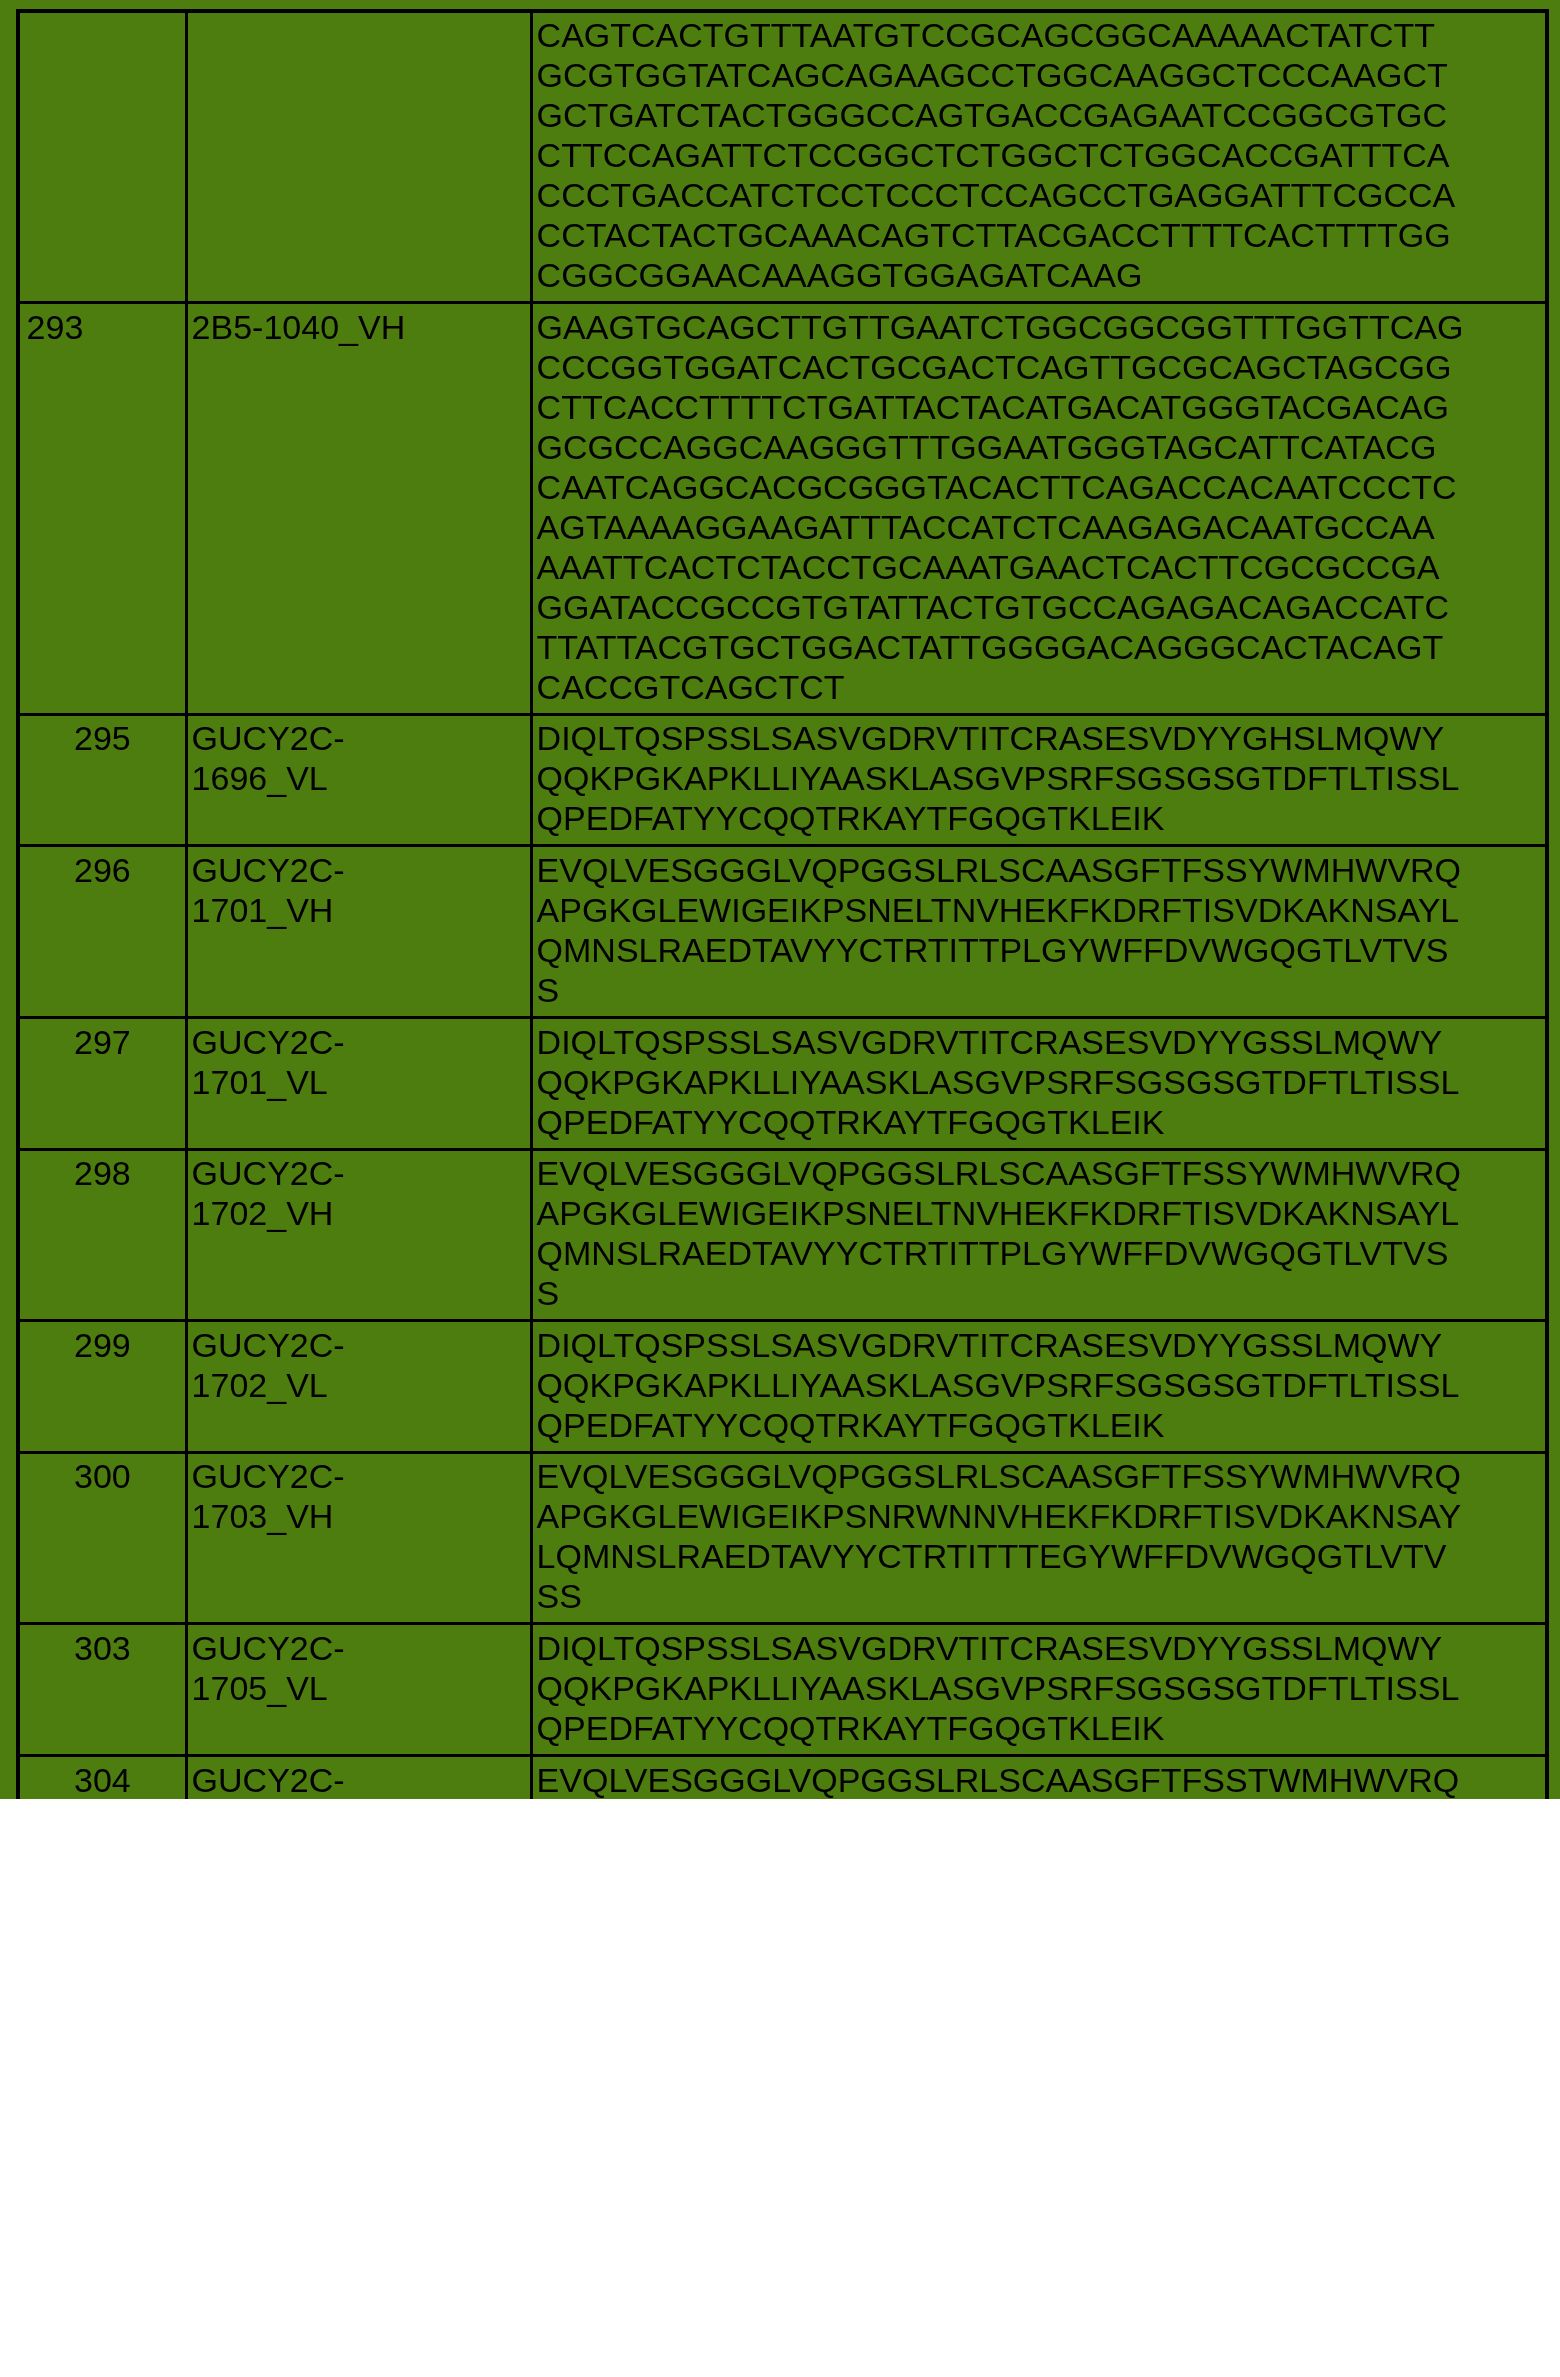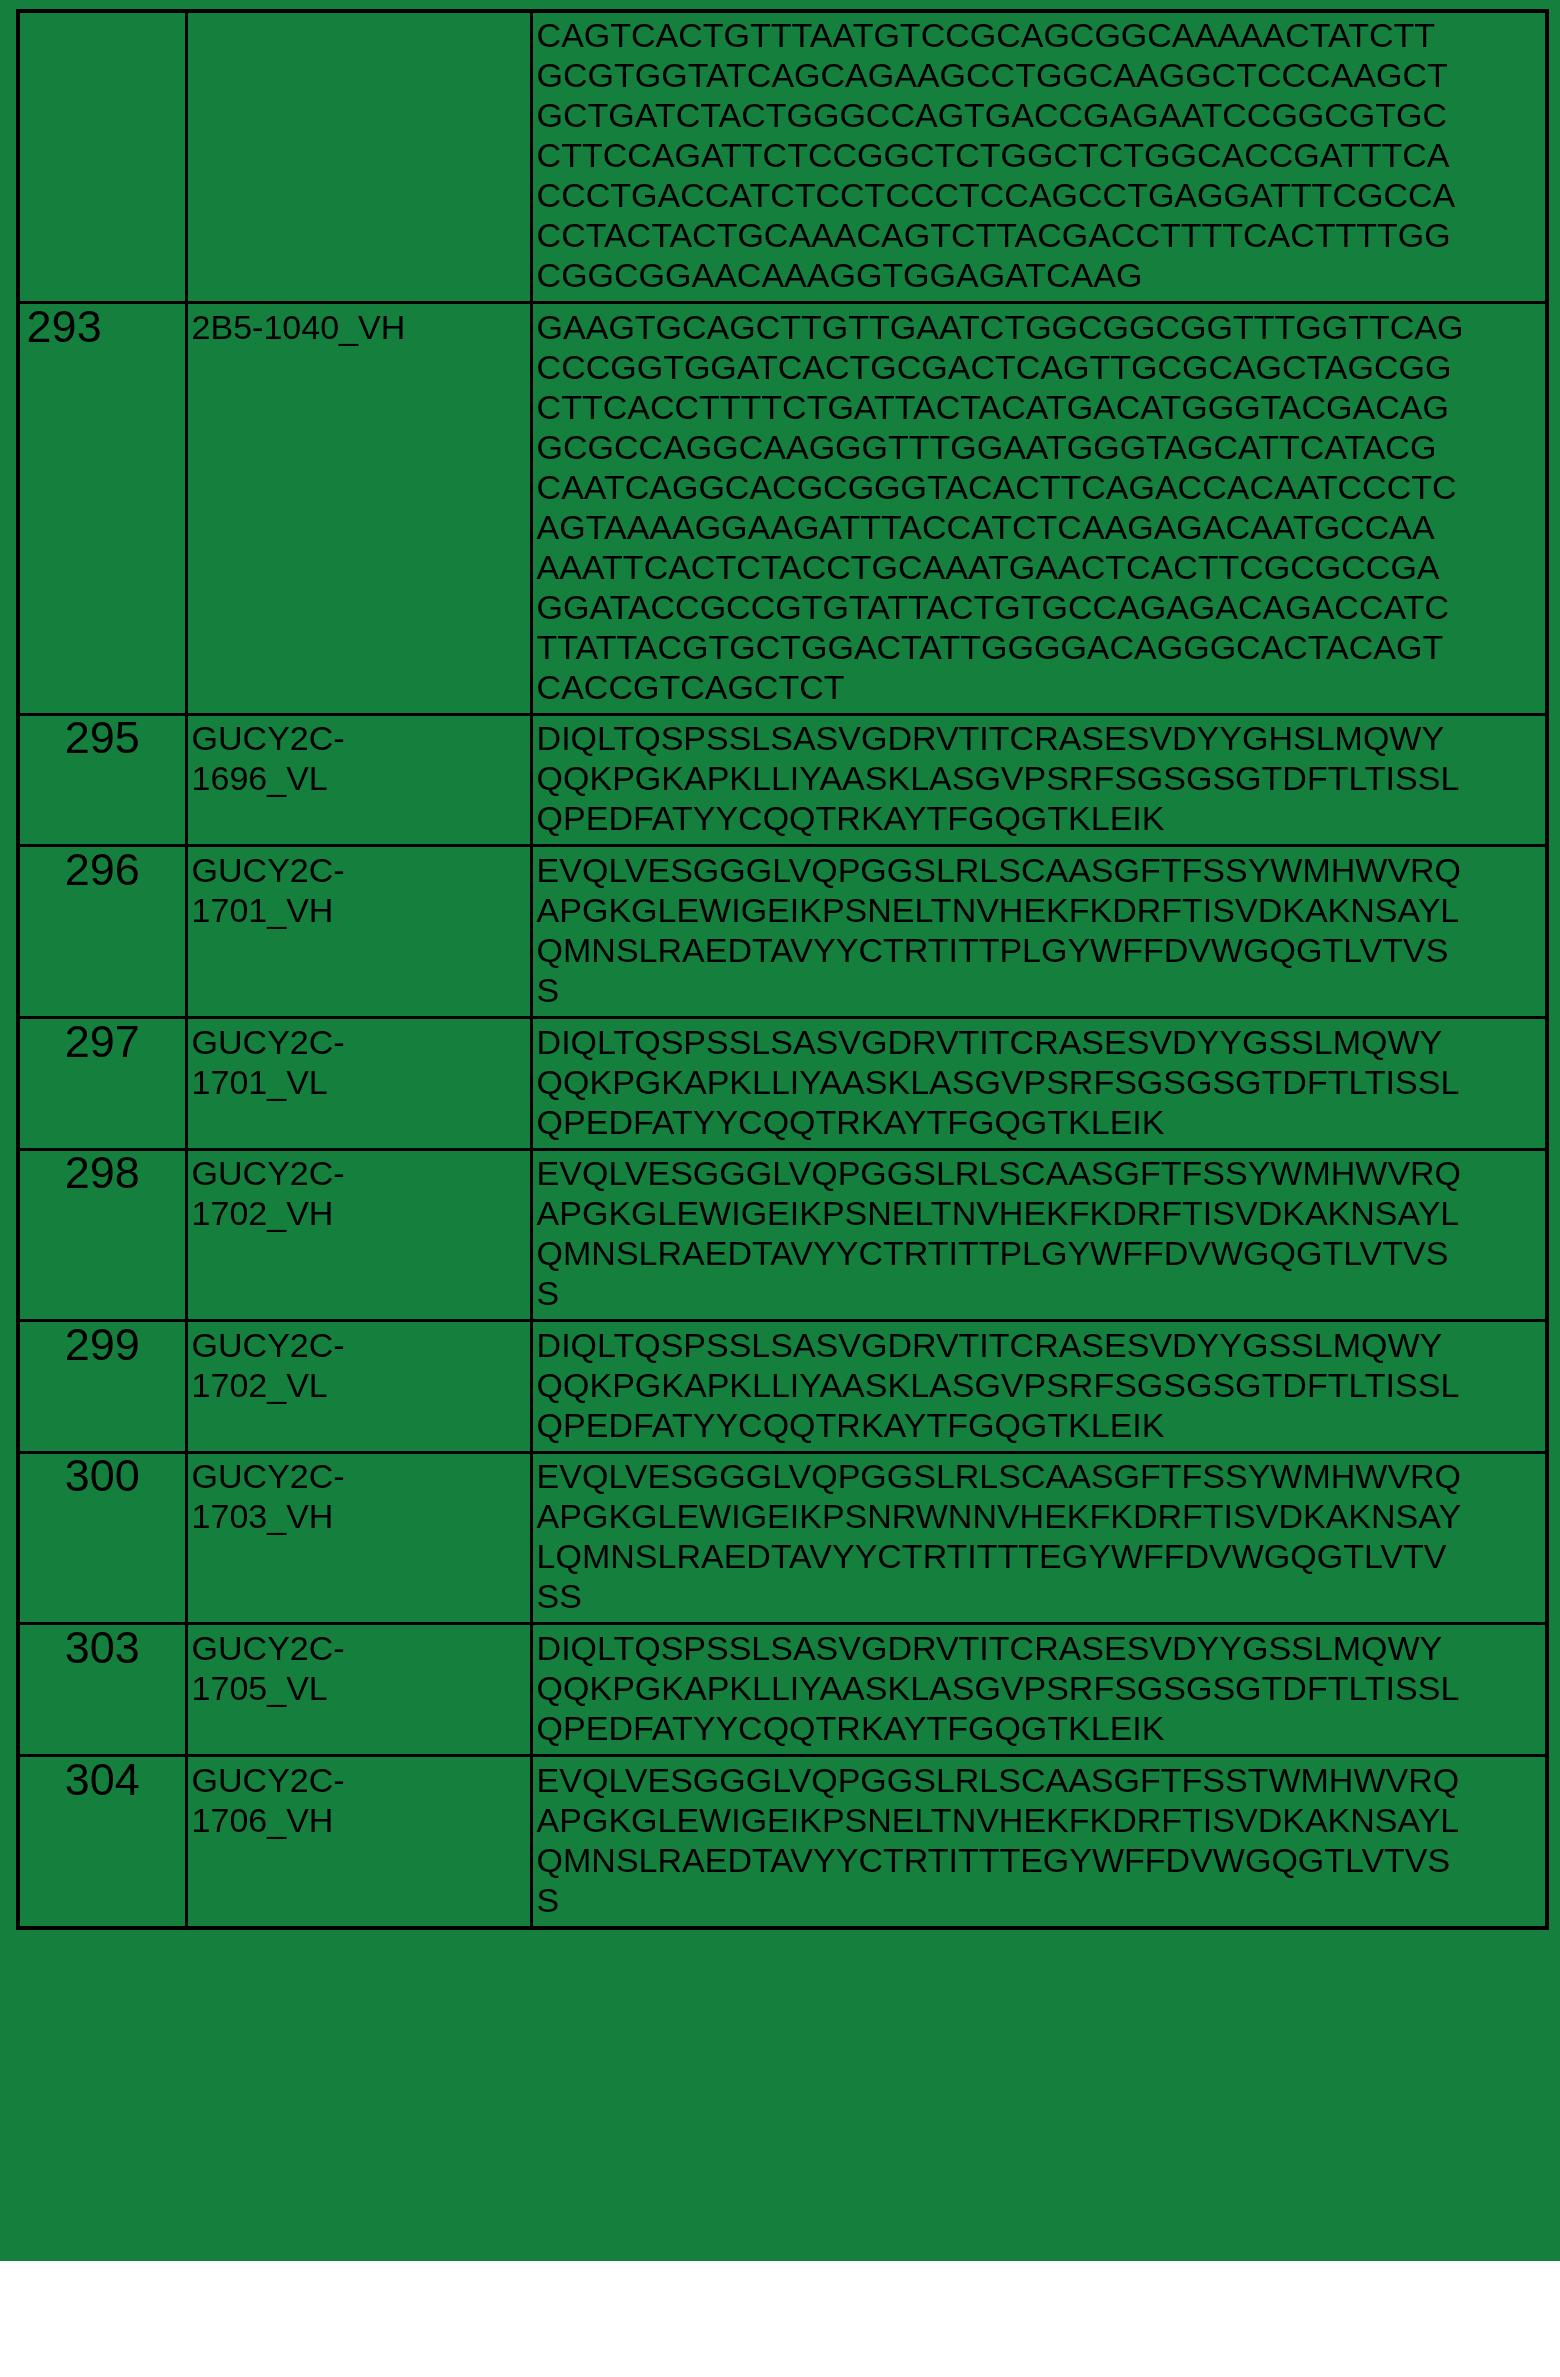--- a/index.html
+++ b/index.html
@@ -5,43 +5,43 @@
   html, body {
     margin: 0;
     padding: 0;
     background: #ffffff;
     font-family: "Liberation Sans", "DejaVu Sans", sans-serif;
     color: #000000;
   }
   .page {
     position: relative;
     width: 1560px;
-    height: 2261px;
-    background: #15803d;
+    height: 1799px;
+    background: #4d7c0f;
     overflow: hidden;
   }
   table.seq-table {
     border-collapse: collapse;
     table-layout: fixed;
     margin: 8.7px 0 0 15.6px;
     width: 1529px;
     border: 4.3px solid #000;
   }
   table.seq-table td {
     border: 3.5px solid #000;
     vertical-align: top;
     padding: 2.6px 3.5px 6px 3.5px;
     overflow: hidden;
   }
   col.c1 { width: 169px; }
   col.c2 { width: 345px; }
   col.c3 { width: 1015px; }
   td.id-cell {
     text-align: center;
-    font-size: 45px;
+    font-size: 34px;
     line-height: 40px;
   }
   td.id-cell.align-left {
     text-align: left;
     padding-left: 7px;
   }
   td.name-cell {
     font-size: 34px;
     line-height: 40px;
     padding-left: 11.3px;

